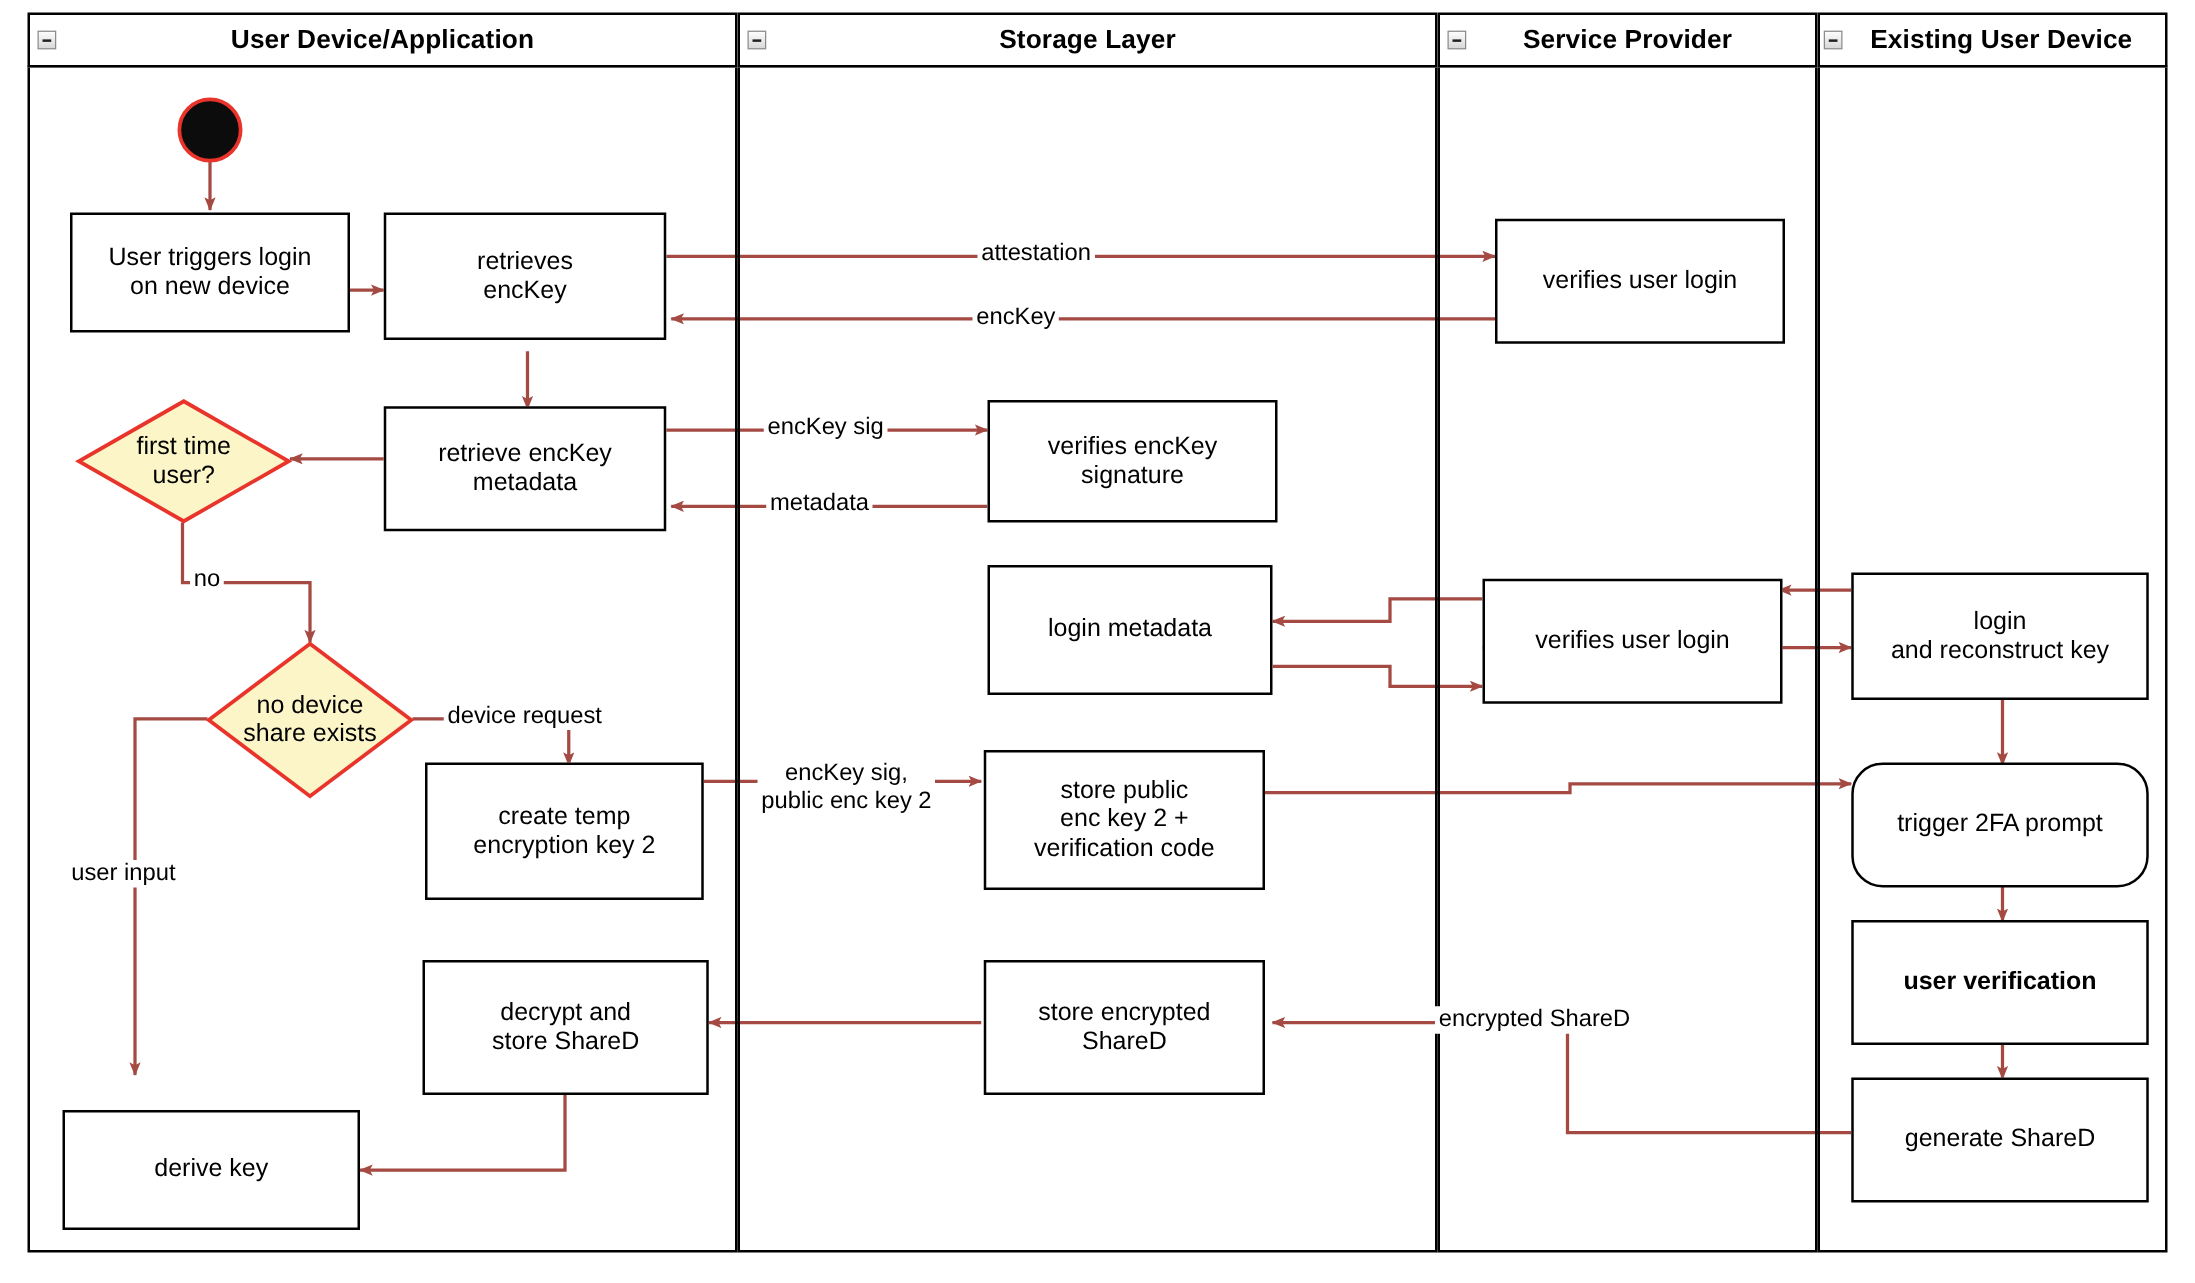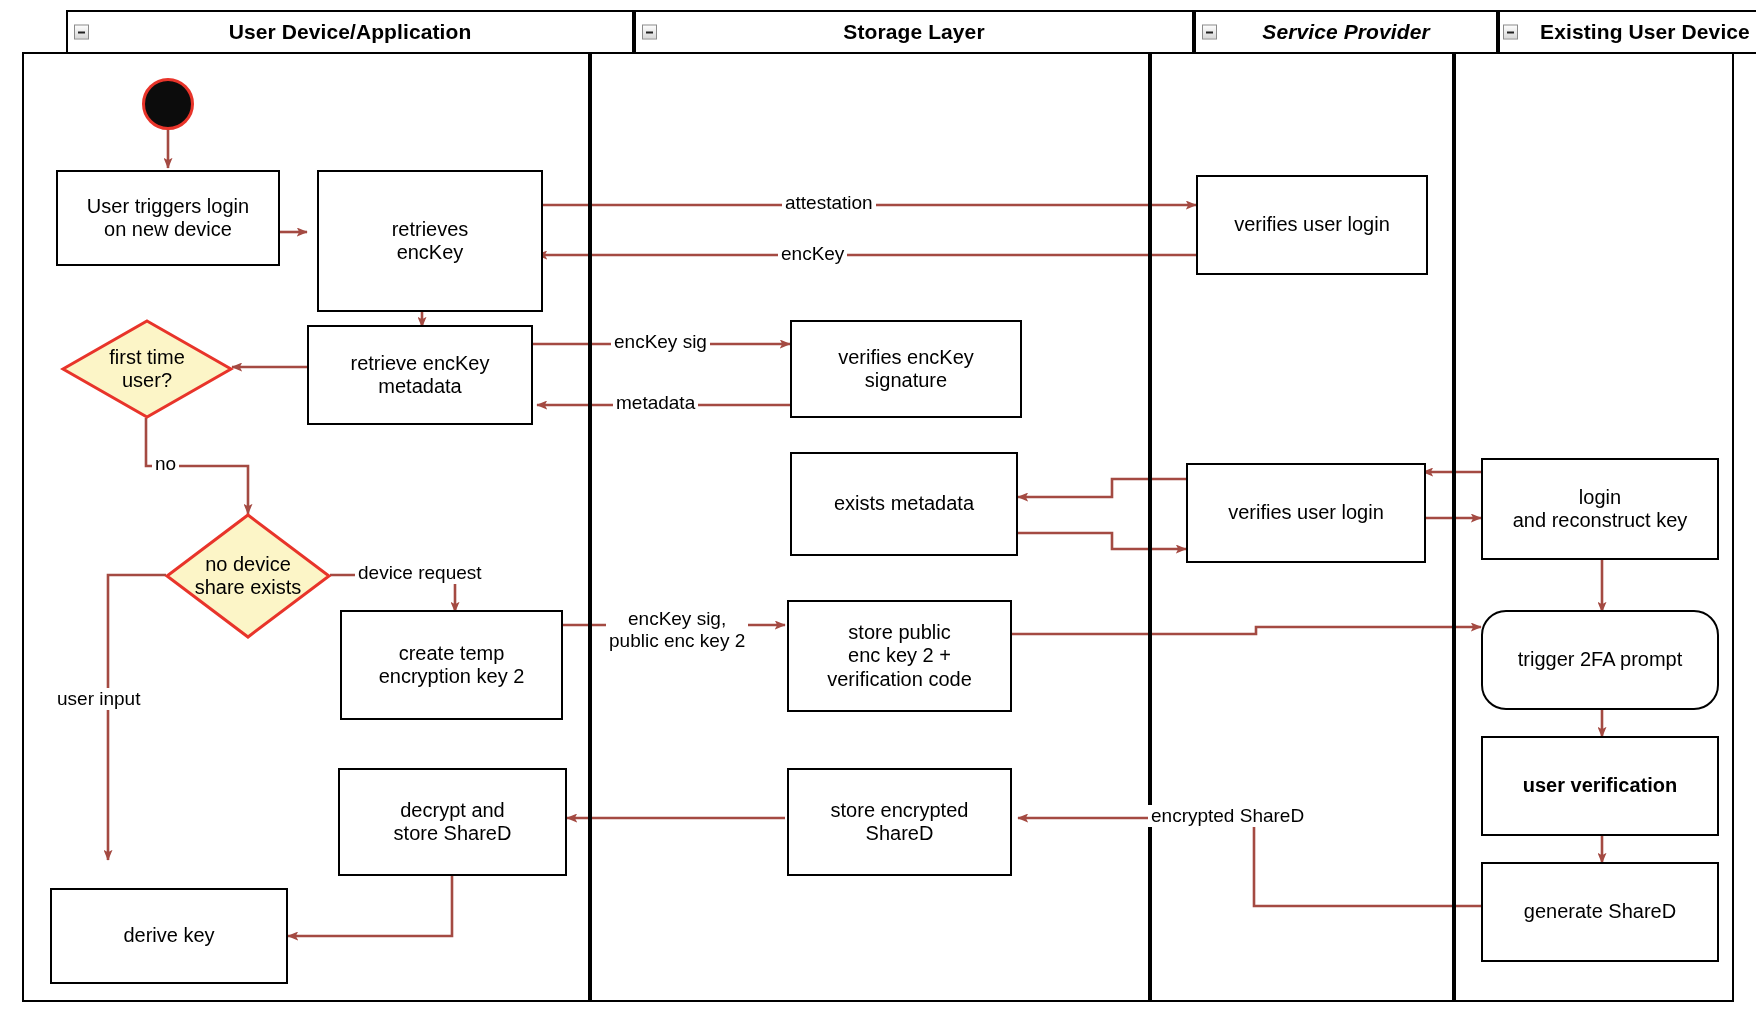--- a/index.html
+++ b/index.html
@@ -2,21 +2,21 @@
 <html><head>
 <meta charset="utf-8">
 <style>
   html,body{margin:0;padding:0;background:#ffffff;}
   body{font-family:"Liberation Sans",sans-serif;}
   #canvas{position:relative;width:1756px;height:1026px;background:#ffffff;overflow:hidden;}
 
   
   .lane{position:absolute;box-sizing:border-box;border:2px solid #000;background:transparent;}
   .lane-header{position:absolute;box-sizing:border-box;border:2px solid #000;background:#ffffff;
-               display:flex;align-items:center;justify-content:center;margin-left:44px;}
+               display:flex;align-items:center;justify-content:center;}
   .lane-title{font-size:21px;font-weight:bold;color:#000;letter-spacing:0.1px;text-align:center;}
   .collapse-icon{position:absolute;left:6px;top:50%;transform:translateY(-50%);
                  width:15px;height:15px;box-sizing:border-box;border:1px solid #8a8a8a;
                  background:linear-gradient(#fdfdfd,#d8d8d8);display:flex;align-items:center;justify-content:center;}
   .collapse-icon:after{content:"";display:block;width:7px;height:2px;background:#222;}
 
   
   .node{position:absolute;box-sizing:border-box;border:2px solid #000;background:#ffffff;
         display:flex;align-items:center;justify-content:center;text-align:center;
         font-size:20px;color:#000;line-height:1.16;padding:2px 4px;white-space:pre-line;}
@@ -105,34 +105,34 @@
   <div class="lane" style="left:1454px; top:52px;  width:280px;  height:950px;"></div>
 
   <div class="lane-header" style="left:22px; top:10px; width:568px; height:44px;">
     <span class="collapse-icon"></span>
     <span class="lane-title">User Device/Application</span>
   </div>
   <div class="lane-header" style="left:590px; top:10px; width:560px; height:44px;justify-content:center;">
     <span class="collapse-icon"></span>
     <span class="lane-title">Storage Layer</span>
   </div>
-  <div class="lane-header" style="left:1150px; top:10px; width:304px; height:44px;font-style:italic;">
+  <div class="lane-header" style="left:1150px; top:10px; width:304px; height:44px;">
     <span class="collapse-icon"></span>
     <span class="lane-title">Service Provider</span>
   </div>
   <div class="lane-header" style="left:1454px; top:10px; width:280px; height:44px;">
     <span class="collapse-icon" style="left:3px;"></span>
     <span class="lane-title" style="margin-left:14px;">Existing User Device</span>
   </div>
 
   <div class="start-node" style="left:142px; top:78px; width:52px; height:52px;"></div>
 
   <div class="node" style="left:56px;  top:170px; width:224px; height:96px;">User triggers login
 on new device</div>
-  <div class="node" style="left:317px; top:170px; width:226px; height:142px;">retrieves
+  <div class="node" style="left:307px; top:170px; width:226px; height:102px;">retrieves
 encKey</div>
   <div class="node" style="left:307px; top:325px; width:226px; height:100px;">retrieve encKey
 metadata</div>
 
   <div class="diamond" style="left:60px; top:318px; width:174px; height:102px;">
     <svg width="174" height="102" viewBox="0 0 174 102">
       <polygon points="87,3 171,51 87,99 3,51" fill="#fcf5c7" stroke="#e8342a" stroke-width="3"></polygon>
     </svg>
     <span class="dlabel">first time
 user?</span>
@@ -147,21 +147,21 @@
   </div>
 
   <div class="node" style="left:340px; top:610px; width:223px; height:110px;">create temp
 encryption key 2</div>
   <div class="node" style="left:338px; top:768px; width:229px; height:108px;">decrypt and
 store ShareD</div>
   <div class="node" style="left:50px;  top:888px; width:238px; height:96px;">derive key</div>
 
   <div class="node" style="left:790px; top:320px; width:232px; height:98px;">verifies encKey
 signature</div>
-  <div class="node" style="left:790px; top:452px; width:228px; height:104px;">exists metadata</div>
+  <div class="node" style="left:790px; top:452px; width:228px; height:104px;">login metadata</div>
   <div class="node" style="left:787px; top:600px; width:225px; height:112px;">store public
 enc key 2 +
 verification code</div>
   <div class="node" style="left:787px; top:768px; width:225px; height:108px;">store encrypted
 ShareD</div>
 
   <div class="node" style="left:1196px; top:175px; width:232px; height:100px;">verifies user login</div>
   <div class="node" style="left:1186px; top:463px; width:240px; height:100px;">verifies user login</div>
 
   <div class="node" style="left:1481px; top:458px; width:238px; height:102px;">login

